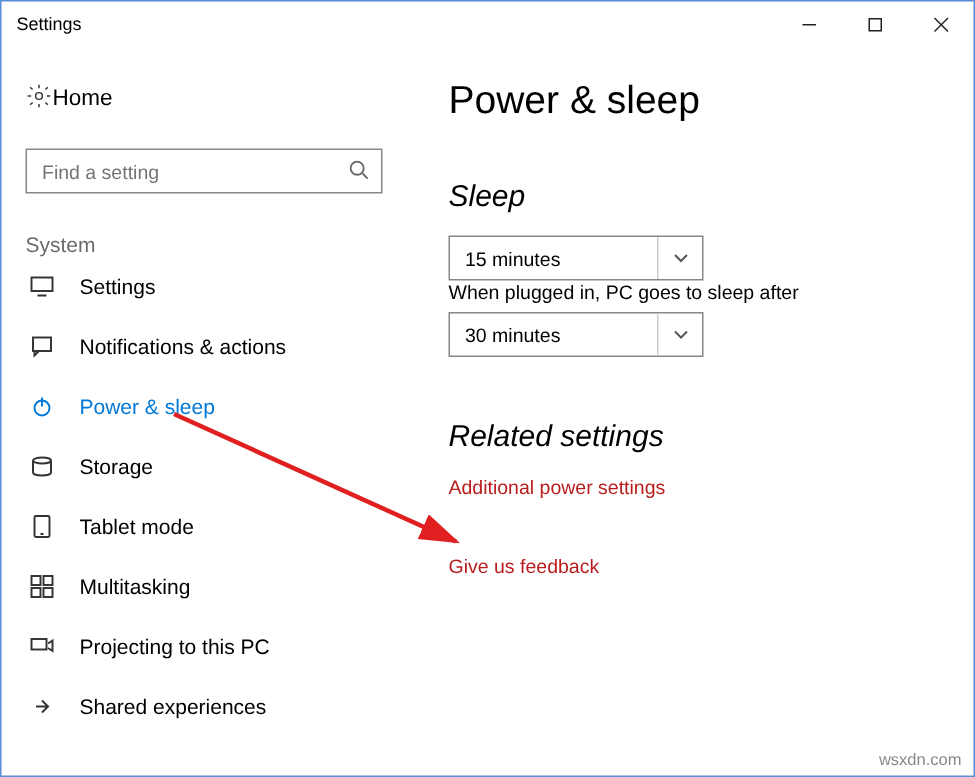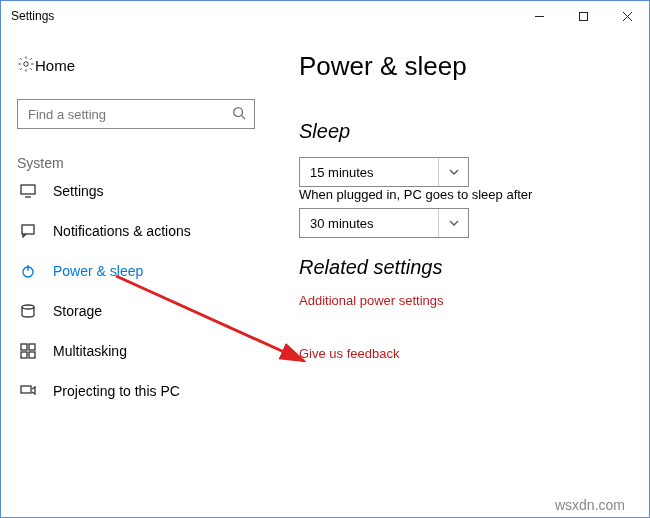--- a/index.html
+++ b/index.html
@@ -137,36 +137,36 @@
     display: flex;
     align-items: center;
     justify-content: center;
   }
   .dropdown .chev svg { width: 10px; height: 10px; stroke: #555; fill: none; stroke-width: 1.3; }
   .link {
     color: #b91c1c;
     font-size: 13px;
     margin-top: 6px;
   }
-  .related-block { margin-top: 18px; }
+  .related-block { margin-top: 42px; }
   .better-block { margin-top: 38px; }
   
   .arrow {
     position: absolute;
     left: 113px;
     top: 273px;
     pointer-events: none;
   }
   .arrow svg { overflow: visible; }
   
   .wm {
     position: absolute;
-    right: 24px;
+    right: 8px;
     bottom: 4px;
-    font-size: 14px;
+    font-size: 11px;
     color: #888;
   }
 </style>
 </head>
 <body>
 
 <div class="window">
 
   <div class="titlebar">
     <span class="title">Settings</span>
@@ -247,36 +247,53 @@
               <svg viewBox="0 0 16 16">
                 <ellipse cx="8" cy="4" rx="6" ry="2"></ellipse>
                 <path d="M2 4v8c0 1.1 2.7 2 6 2s6-.9 6-2V4"></path>
               </svg>
             </span>
           <span class="nav-label">Storage</span>
         </div>
         <div class="nav-item">
           <span class="ic">
               <svg viewBox="0 0 16 16">
+                <rect x="3" y="1" width="10" height="14" rx="1"></rect>
+                <line x1="7" y1="13" x2="9" y2="13"></line>
+              </svg>
+            </span>
+          <span class="nav-label">Tablet mode</span>
+        </div>
+        <div class="nav-item">
+          <span class="ic">
+              <svg viewBox="0 0 16 16">
                 <rect x="1" y="1" width="6" height="6"></rect>
                 <rect x="9" y="1" width="6" height="6"></rect>
                 <rect x="1" y="9" width="6" height="6"></rect>
                 <rect x="9" y="9" width="6" height="6"></rect>
               </svg>
             </span>
           <span class="nav-label">Multitasking</span>
         </div>
         <div class="nav-item">
           <span class="ic">
               <svg viewBox="0 0 16 16">
                 <rect x="1" y="3" width="10" height="7"></rect>
                 <path d="M12 6l3-2v7l-3-2"></path>
               </svg>
             </span>
           <span class="nav-label">Projecting to this PC</span>
+        </div>
+        <div class="nav-item">
+          <span class="ic">
+              <svg viewBox="0 0 16 16">
+                <path d="M4 8h8M8 4l4 4-4 4"></path>
+              </svg>
+            </span>
+          <span class="nav-label">Shared experiences</span>
         </div>
       </div>
     </div>
 
     <div class="main">
       <h1 class="page-title">Power &amp; sleep</h1>
 
       <h2 class="section">Sleep</h2>
 
       <div class="dropdown">

